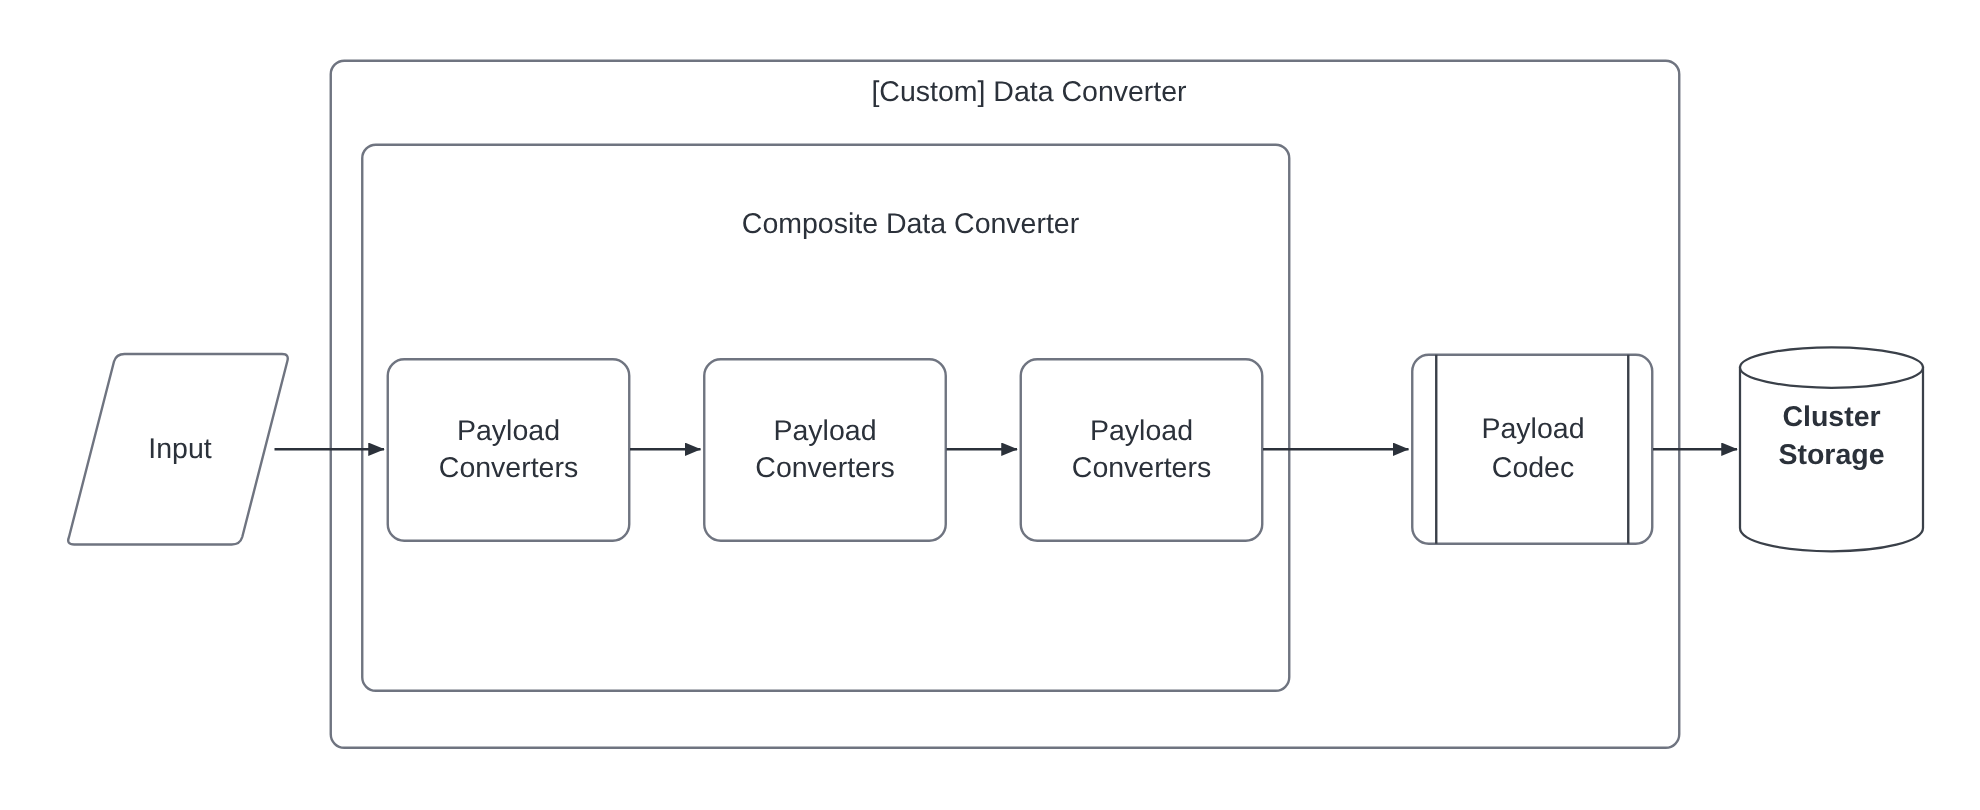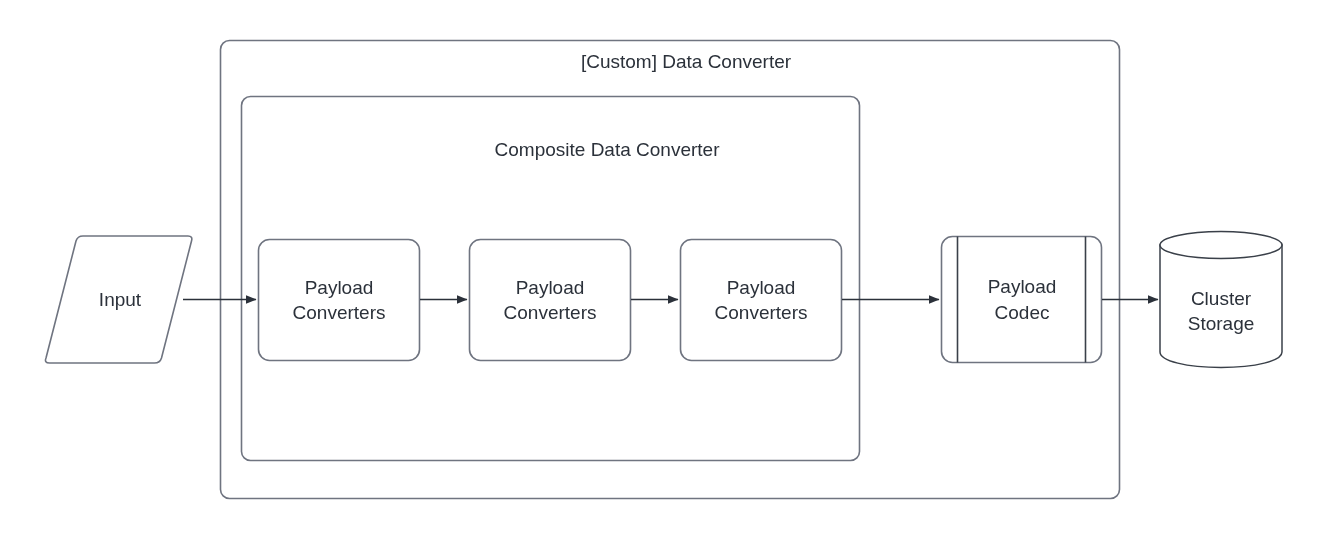--- a/index.html
+++ b/index.html
@@ -101,16 +101,16 @@
 
   <div class="node-label" style="left:469px; top:239px; width:162px; height:122px;">Payload
 Converters</div>
 
   <div class="node-label" style="left:680px; top:239px; width:162px; height:122px;">Payload
 Converters</div>
 
   <div class="node-label" style="left:958px; top:236px; width:128px; height:127px;">Payload
 Codec</div>
 
-  <div class="node-label" style="left:1160px; top:255px; width:122px; height:112px;">Cluster
+  <div class="node-label" style="left:1160px; top:235px; width:122px; height:112px;font-weight:bold;">Cluster
 Storage</div>
 
 </div>
 
 </body></html>

